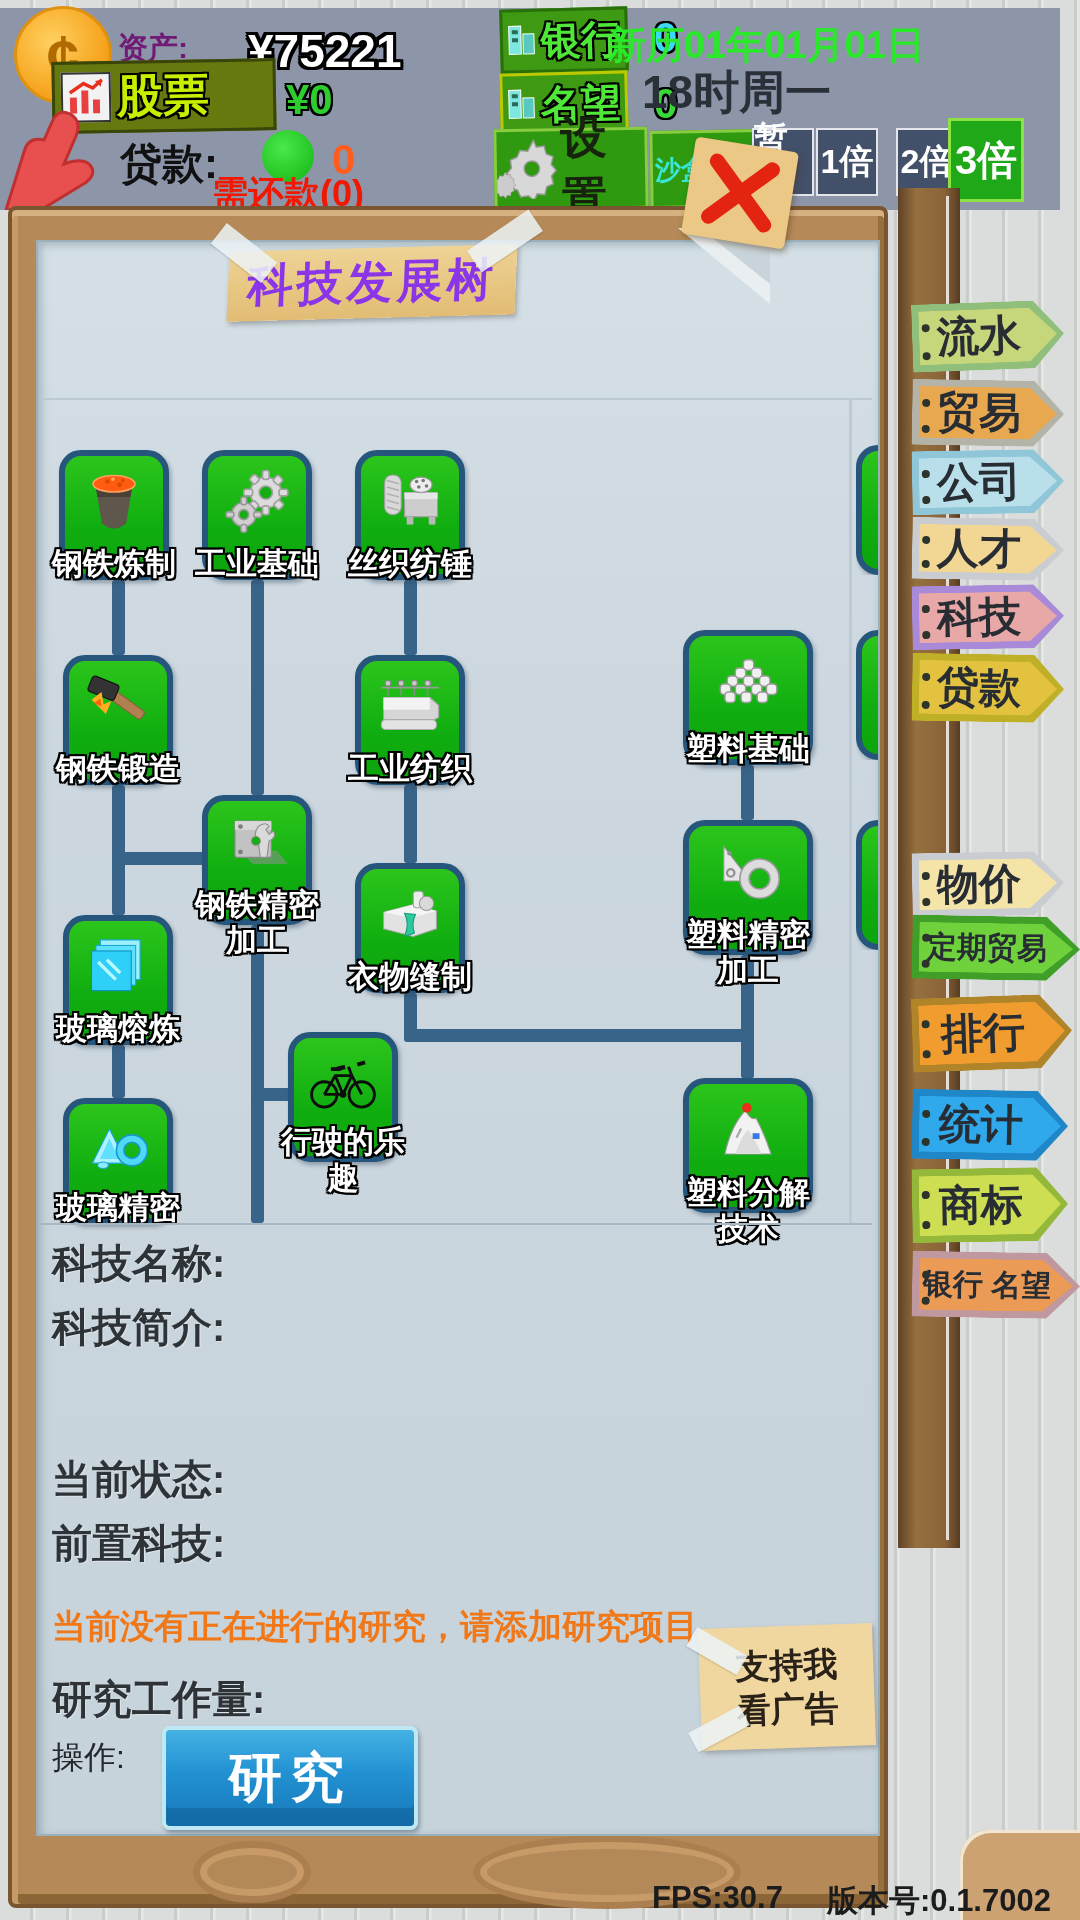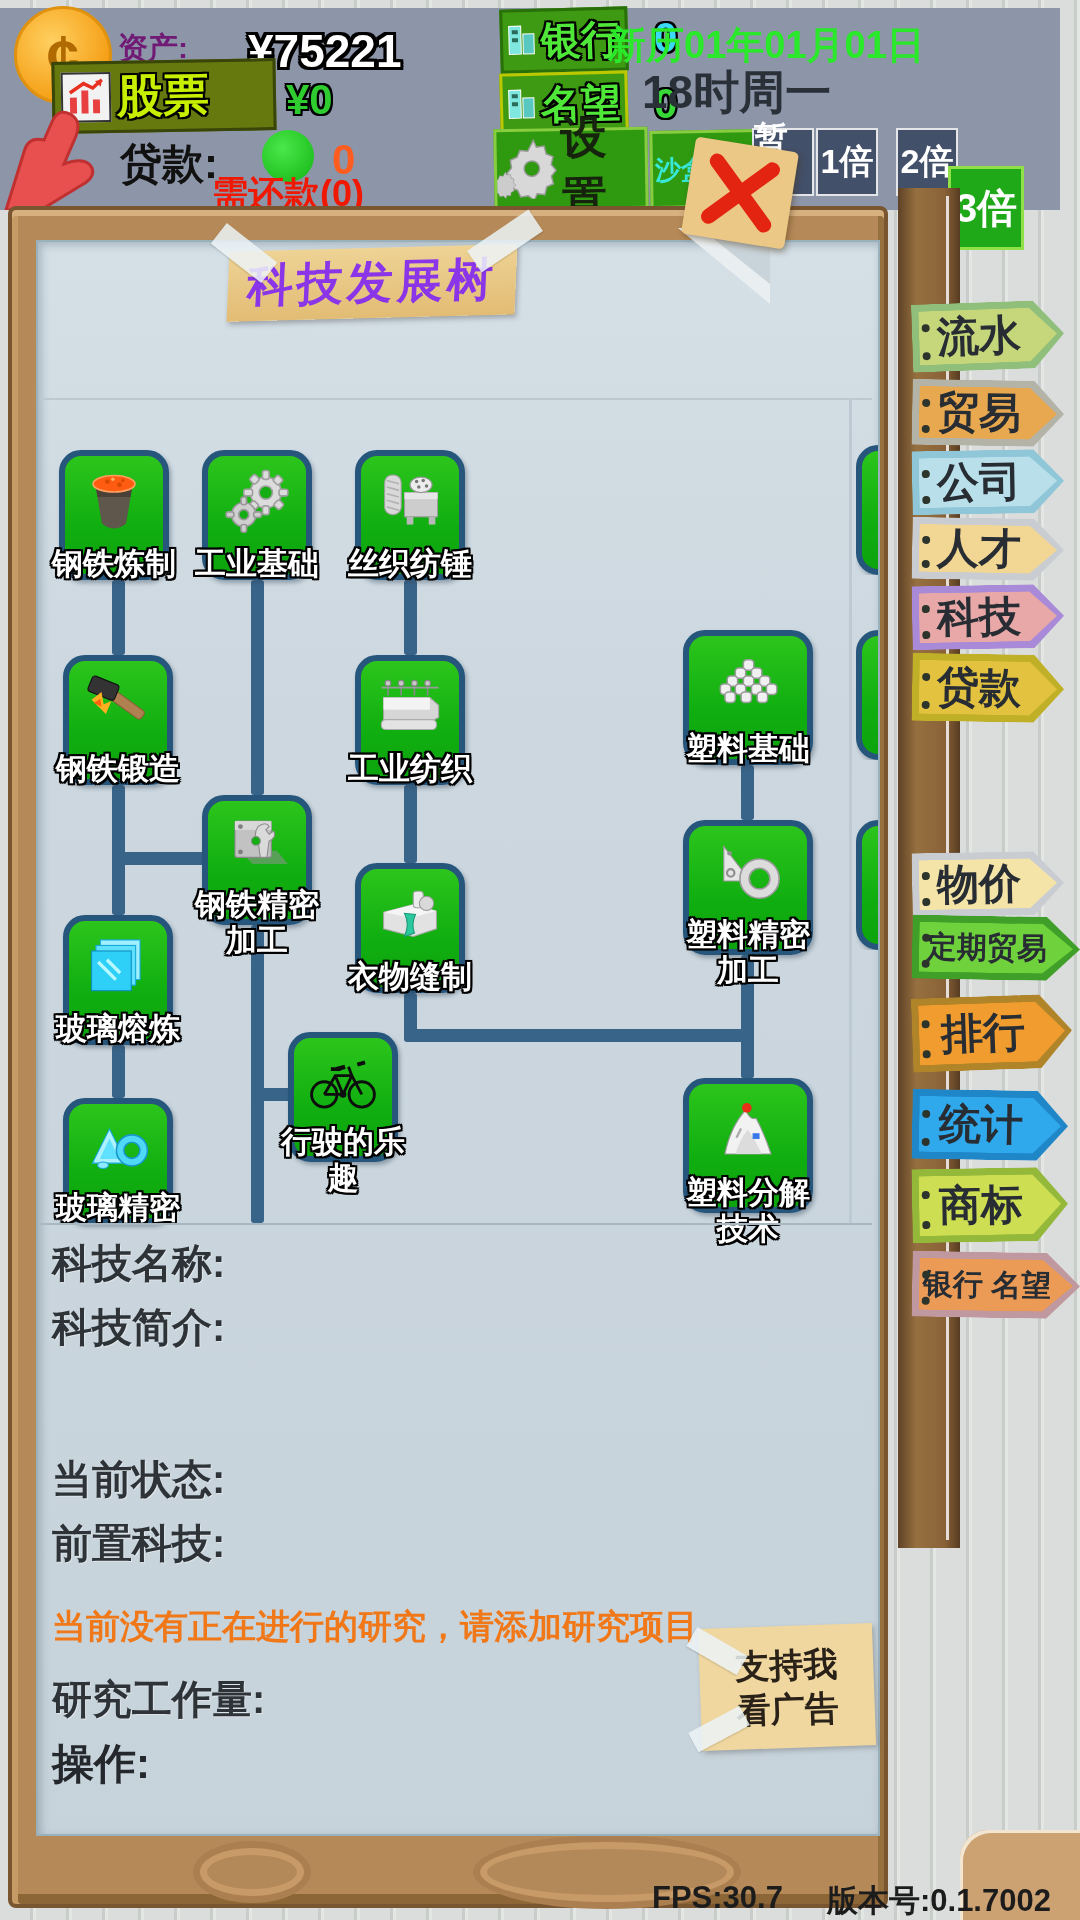--- a/index.html
+++ b/index.html
@@ -41,21 +41,21 @@
   #fame-value{left:654px;top:80px;font-size:42px;font-weight:bold;color:#38d838;}
   #settings-btn{left:494px;top:128px;width:148px;height:76px;background:#2f9a10;
                 border:3px solid #88cc40;display:flex;align-items:center;justify-content:center;transform:rotate(-1deg);}
   #settings-label{font-size:46px;font-weight:bold;color:#16240e;margin-left:2px;}
   #sandbox-btn{left:650px;top:130px;width:108px;height:72px;background:#2f9a10;border:3px solid #88cc40;
                display:flex;align-items:center;justify-content:center;transform:rotate(-1deg);}
   #sandbox-label{font-size:26px;font-weight:bold;color:#38e8d8;}
   .speed-btn{position:absolute;top:128px;width:58px;height:64px;background:#43506a;
              border:2px solid rgba(255,255,255,.85);color:#fff;font-size:34px;font-weight:bold;
              display:flex;align-items:center;justify-content:center;}
-  .speed-btn.active{background:#1fa818;border:3px solid #90e048;top:118px;height:78px;width:70px;font-size:40px;margin-top:48px;}
+  .speed-btn.active{background:#1fa818;border:3px solid #90e048;top:118px;height:78px;width:70px;font-size:40px;}
   #date-text{left:608px;top:20px;font-size:38px;font-weight:bold;color:#2ae82a;}
   #time-text{left:642px;top:62px;font-size:46px;font-weight:bold;color:#2a3038;}
 
   
   #frame{left:8px;top:206px;width:872px;height:1694px;background:#b68a58;
          border:4px solid #7a5630;border-radius:8px;
          box-shadow:inset 0 6px 0 #d7b080, inset 6px 0 0 #c79b66, inset -6px 0 0 #97703f, inset 0 -10px 0 #8d6638;}
   .knot{position:absolute;border-radius:50%;border:7px solid #c79a67;background:#b4895a;box-shadow:0 0 0 7px #ab7f50;}
   #panel{left:36px;top:240px;width:840px;height:1592px;
          background:linear-gradient(180deg,#d4dfe6 0%,#ccd7df 30%,#c7d3db 100%);
@@ -93,21 +93,21 @@
 
   
   .info-label{position:absolute;font-size:40px;font-weight:bold;color:#2e3338;
               text-shadow:1px 1px 0 rgba(255,255,255,.4);}
   #notice-orange{left:52px;top:1604px;font-size:34px;font-weight:bold;color:#f07818;}
   #notice-green{left:52px;top:1656px;font-size:34px;font-weight:bold;color:#2e7d1e;}
   #support-ad{left:700px;top:1626px;width:174px;height:122px;background:#f0d7a0;
               transform:rotate(-2deg);box-shadow:2px 3px 5px rgba(60,60,60,.3);
               display:flex;flex-direction:column;align-items:center;justify-content:center;}
   #support-ad div{font-size:34px;font-weight:bold;color:#2a2218;line-height:44px;}
-  #action-label{left:52px;top:1736px;font-size:42px;font-weight:bold;color:#24282d;}
+  #action-label{left:52px;top:1736px;font-size:32px;font-weight:normal;color:#24282d;}
   #research-btn{left:162px;top:1726px;width:248px;height:96px;
                 background:linear-gradient(180deg,#45b2e4 0%,#2191d2 45%,#1878ba 100%);
                 border:4px solid #bfe8f5;border-radius:8px;
                 display:flex;align-items:center;justify-content:center;
                 box-shadow:inset 0 -18px 0 rgba(10,80,130,.35),2px 3px 4px rgba(40,60,80,.4);}
   #research-btn span{font-size:54px;font-weight:bold;color:#fff;letter-spacing:8px;}
   #research-hint{left:430px;top:1732px;width:450px;font-size:32px;font-weight:bold;
                  color:#24282d;line-height:45px;}
 
   
@@ -578,20 +578,23 @@
   <div id="notice-orange" class="abs">当前没有正在进行的研究，请添加研究项目</div>
 
   <div id="support-ad" class="abs">
     <div>支持我</div>
     <div>看广告</div>
   </div>
   <div class="tape" style="left:688px;top:1640px;width:58px;height:22px;transform:rotate(30deg);"></div>
   <div class="tape" style="left:690px;top:1718px;width:58px;height:22px;transform:rotate(-28deg);"></div>
 
   <div id="action-label" class="abs">操作:</div>
+  <div id="research-btn" class="abs">
+    <span>研究</span>
+  </div>
 
   <div id="pole" class="abs"></div>
   <div id="string" class="abs"></div>
   <div id="tabs">
       <div class="tab" style="top: 302px; width: 152px; height: 68px; background: rgb(143, 191, 122); transform: rotate(-2deg);">
         <div class="tin" style="background: rgb(198, 214, 122);">
           <span class="tlabel" style="font-size: 42px;">流水</span>
         </div>
         <div class="dot" style="top: 30%;"></div>
         <div class="dot" style="top: 70%;"></div>

